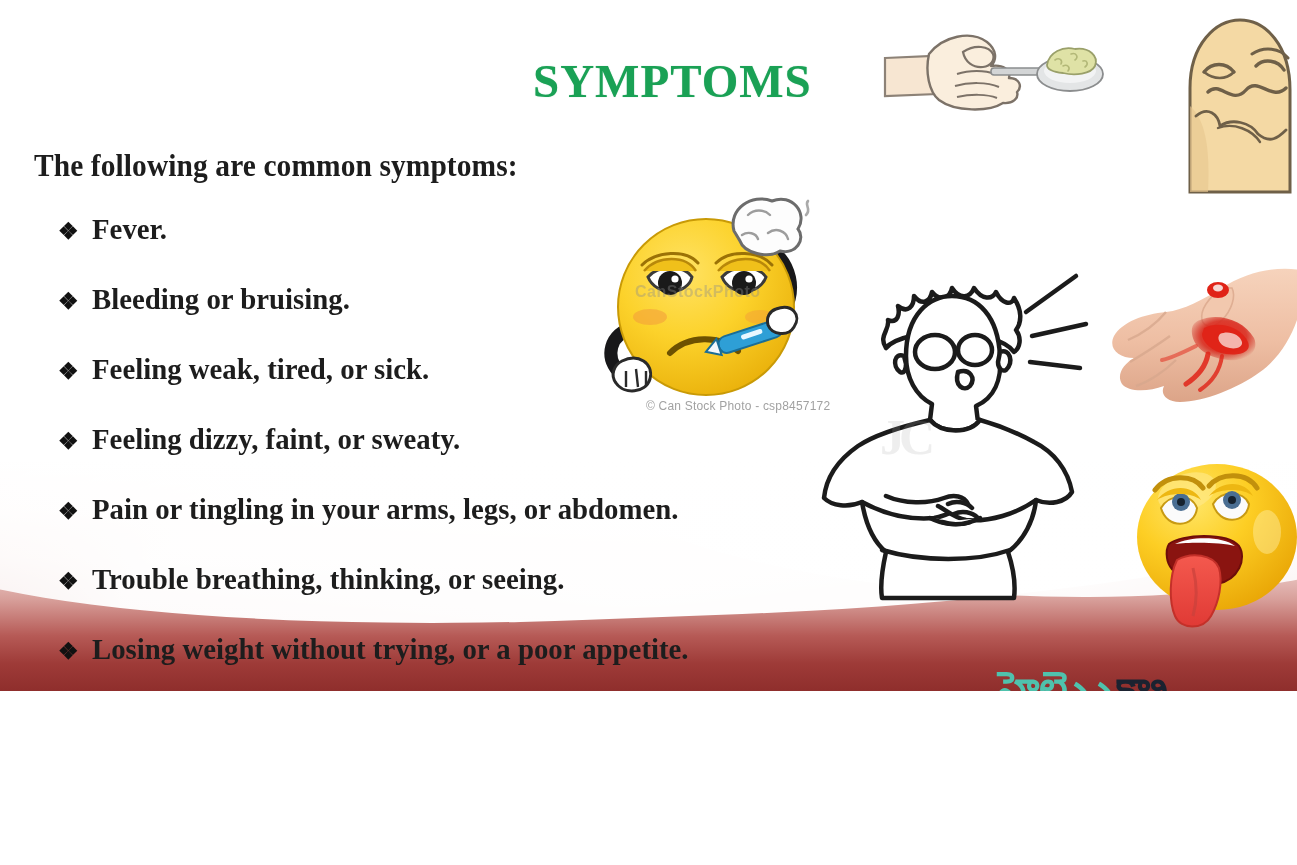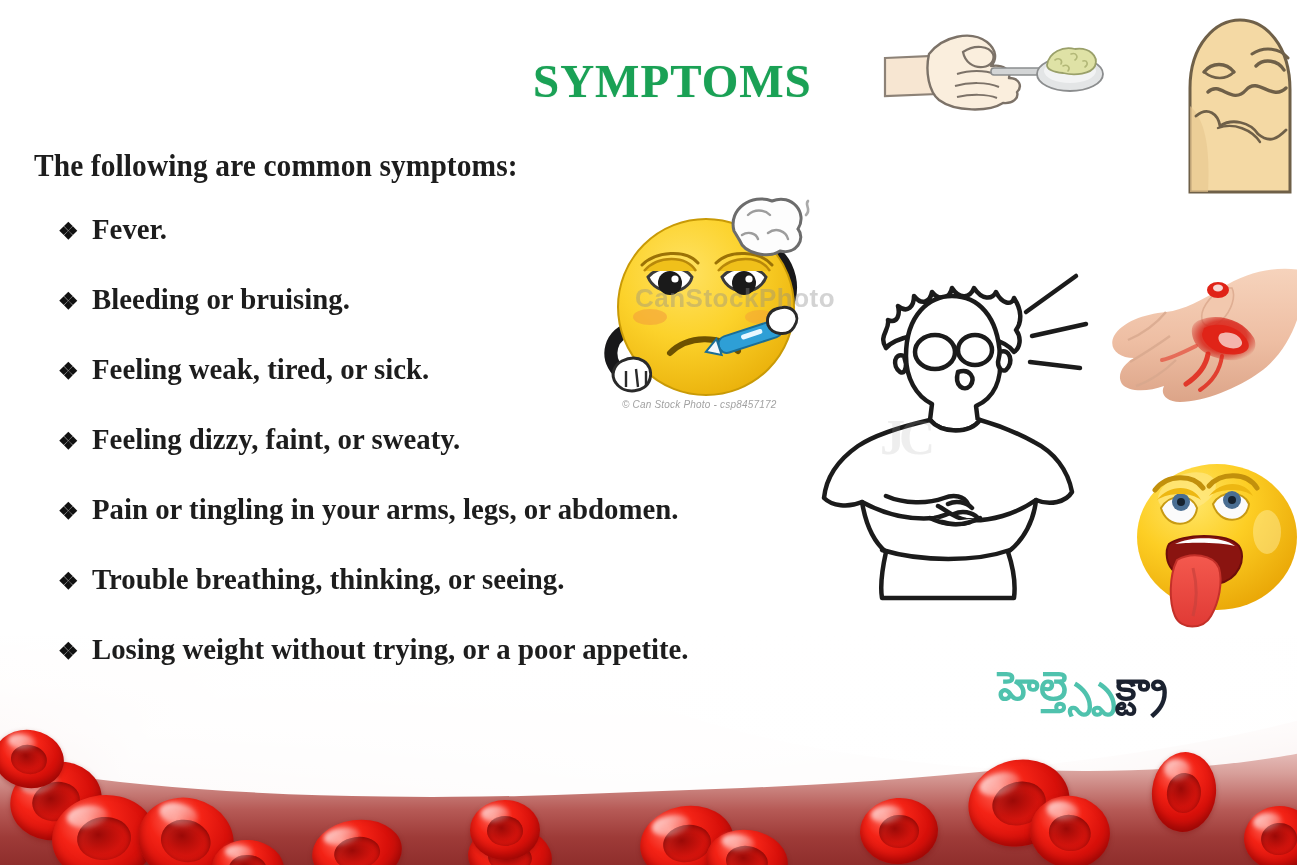--- a/index.html
+++ b/index.html
@@ -3,21 +3,21 @@
 <meta charset="utf-8">
 <title>Symptoms Infographic</title>
 <style>
   html,body{margin:0;padding:0;}
   body{
     width:1297px;height:865px;
     background:#ffffff;
     font-family:"Liberation Serif", serif;
     overflow:hidden;
   }
-  .stage{position:relative;width:1297px;height:865px;overflow:hidden;background:#fff;}
+  .stage{position:relative;width:1297px;height:691px;overflow:hidden;background:#fff;}
 
   
   .blood-band{
     position:absolute;left:0;bottom:0;width:1297px;height:230px;
     background:linear-gradient(to bottom,
         #ffffff 0%, #fdf6f5 22%, #f3dad7 42%, #d8a09b 60%,
         #b65a56 76%, #9e3b38 88%, #8f2e2c 100%);
     z-index:1;
   }
   
@@ -95,27 +95,27 @@
 
   
   .art-spoon{position:absolute;left:885px;top:8px;width:300px;height:120px;z-index:5;}
   .art-face{position:absolute;left:1160px;top:10px;width:140px;height:185px;z-index:5;}
 
   
   .art-sick{position:absolute;left:592px;top:185px;width:230px;height:230px;z-index:5;}
   .cs-watermark{
     position:absolute;left:635px;top:283px;z-index:6;
     font-family:"Liberation Sans", sans-serif;
-    font-size:26px;font-weight:700;color:rgba(140,140,140,.38);
+    font-size:16px;font-weight:700;color:rgba(140,140,140,.38);
     letter-spacing:.5px;pointer-events:none;
   }
   .cs-credit{
-    position:absolute;left:622px;top:399px;z-index:6;
+    position:absolute;left:646px;top:399px;z-index:6;
     font-family:"Liberation Sans", sans-serif;
-    font-size:10px;color:rgba(130,130,130,.75);letter-spacing:.2px;font-style:italic;
+    font-size:12px;color:rgba(130,130,130,.75);letter-spacing:.2px;
   }
 
   
   .art-boy{position:absolute;left:818px;top:252px;width:285px;height:350px;z-index:5;}
   .boy-watermark{
     position:absolute;left:880px;top:408px;z-index:6;
     font-family:"Liberation Serif", serif;font-size:50px;font-weight:700;
     color:rgba(170,170,170,.20);letter-spacing:-6px;pointer-events:none;
   }
 

